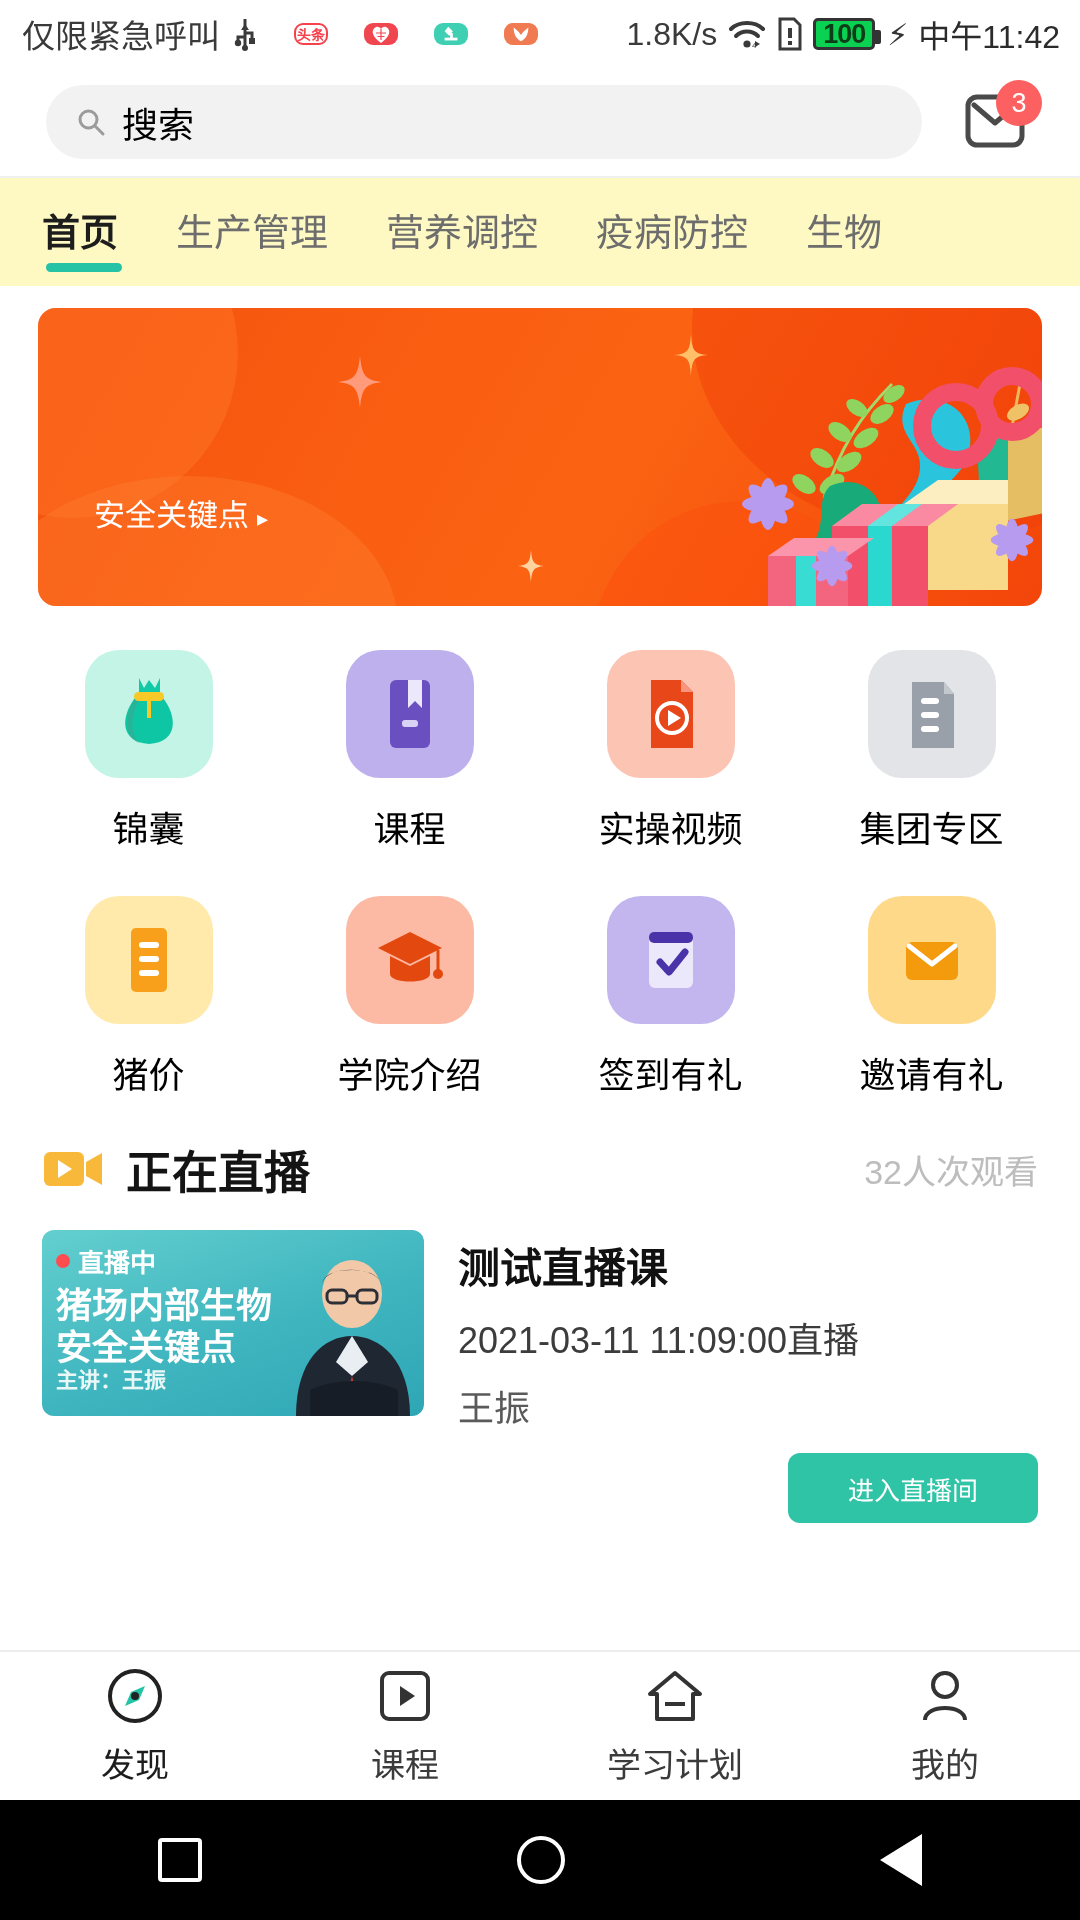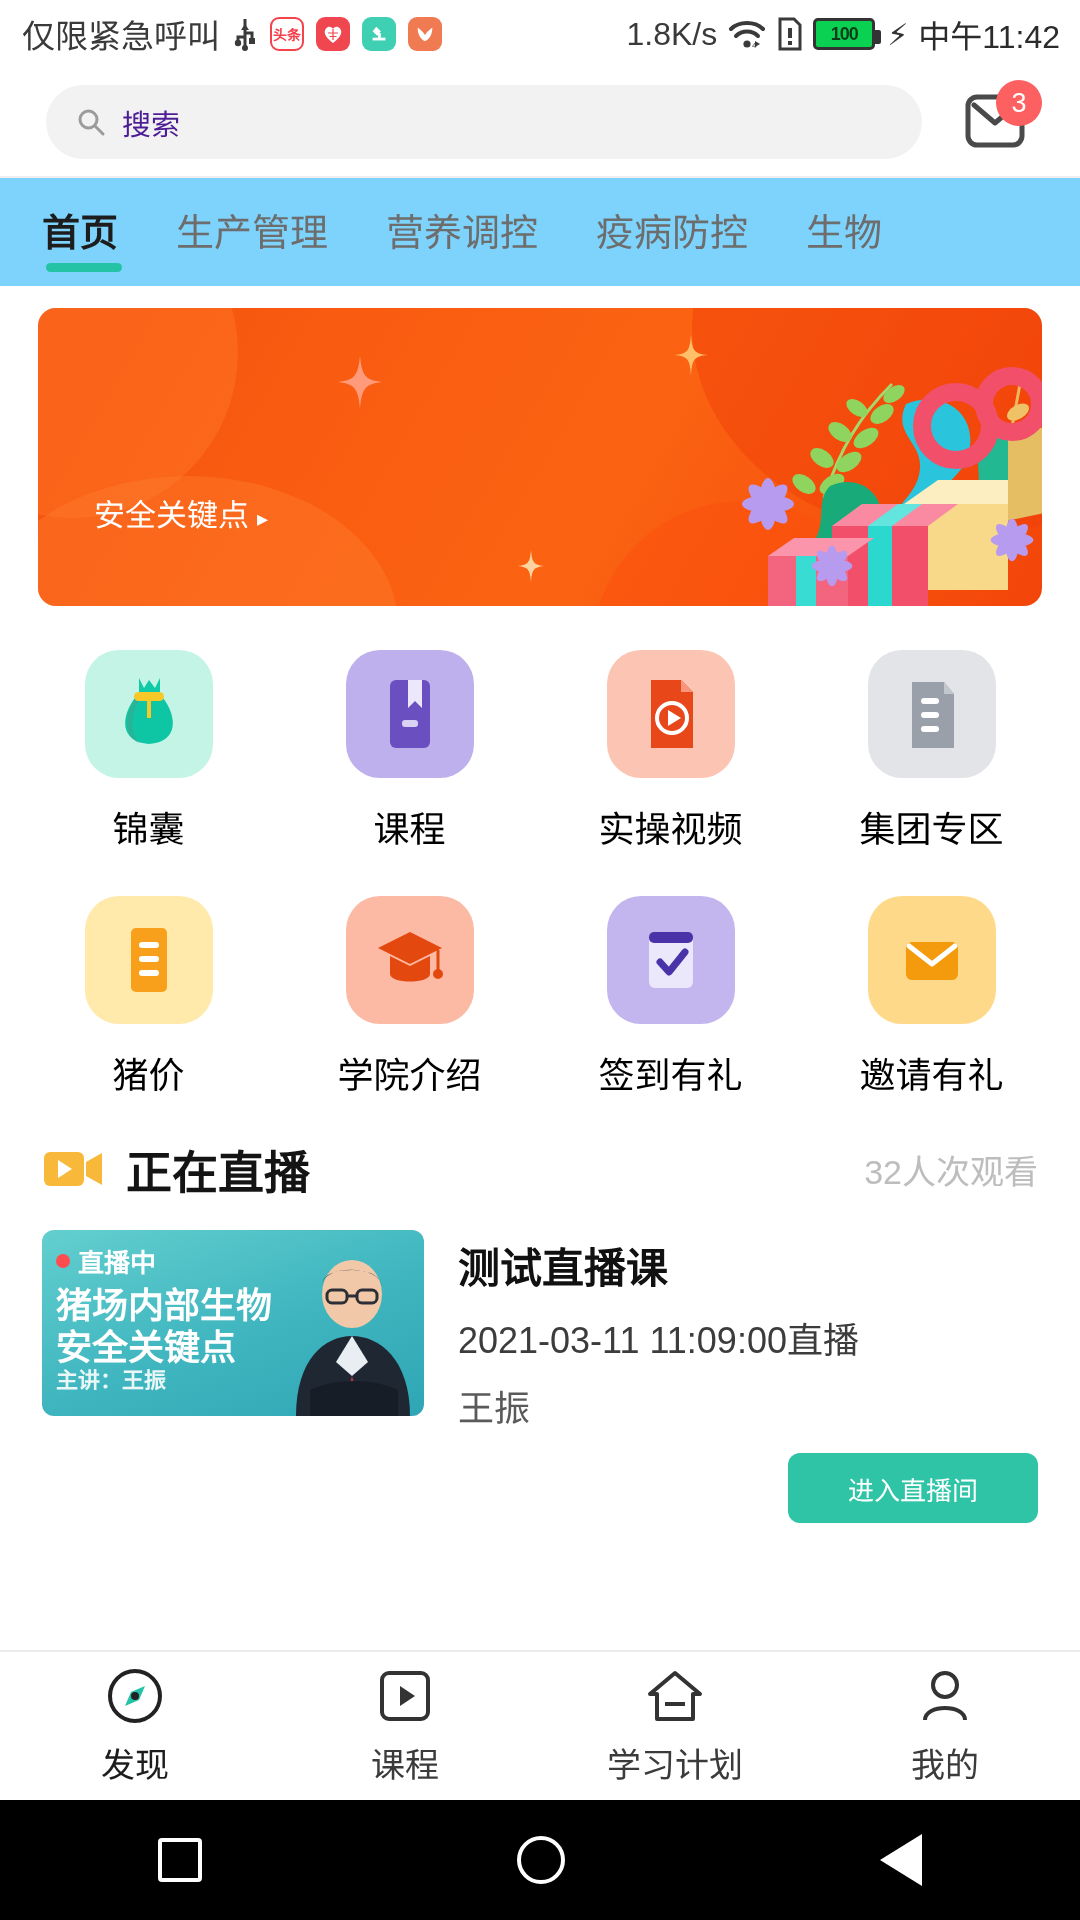--- a/index.html
+++ b/index.html
@@ -13,67 +13,67 @@
   .statusbar{
     height:68px; width:100%;
     display:flex; align-items:center;
     padding:0 22px; background:#ffffff;
     position:relative;
   }
   .sb-left{ display:flex; align-items:center; gap:12px; }
   .sb-carrier{ font-size:33px; color:#3a3a3a; letter-spacing:0px; }
   .sb-usb{ width:26px; height:34px; position:relative; display:inline-block; }
   .sb-usb svg{ display:block; }
-  .sb-appicon{ width:34px; height:34px; border-radius:9px; display:flex; align-items:center;
-               justify-content:center; font-size:15px; color:#fff; font-weight:bold; overflow:hidden;}
+  .sb-appicon{ width:34px; height:22px; border-radius:9px; display:flex; align-items:center;
+               justify-content:center; font-size:15px; color:#fff; font-weight:bold; overflow:hidden;margin-left:24px;}
   .sb-right{
     position:absolute; right:20px; top:50%; transform:translateY(-50%);
     display:flex; align-items:center; gap:10px;
   }
   .sb-speed{ font-size:32px; color:#3a3a3a; }
   .sb-wifi{ width:40px; height:34px; }
   .sb-sim{ width:26px; height:34px; }
   .battery{
     width:62px; height:32px; border:3px solid #333; border-radius:5px;
     display:flex; align-items:center; justify-content:center; position:relative;
     background:#0ad152;
   }
   .battery:after{
     content:""; position:absolute; right:-9px; top:9px; width:6px; height:14px;
     background:#333; border-radius:0 2px 2px 0;
   }
-  .battery span{ font-size:18px; color:#0b3d18; font-weight:bold; letter-spacing:-1px;}
+  .battery span{ font-size:27px; color:#0b3d18; font-weight:bold; letter-spacing:-1px;}
   .sb-bolt{ font-size:30px; color:#333; margin-left:2px; }
   .sb-time{ font-size:32px; color:#2b2b2b; }
 
   
   .searchrow{
     height:108px; display:flex; align-items:center;
     padding:0 42px 0 46px; background:#fff; gap:30px;
   }
   .searchbox{
     flex:1; height:74px; background:#f2f2f2; border-radius:40px;
     display:flex; align-items:center; padding:0 30px; gap:16px;
   }
   .searchbox .mag{ width:30px; height:30px; flex:0 0 auto; }
-  .search-ph{ font-size:29px; color:#4c1d95; }
+  .search-ph{ font-size:36px; color:#000000; }
   .mailwrap{ position:relative; width:86px; height:80px; flex:0 0 auto;
              display:flex; align-items:center; justify-content:center;}
   .badge{
     position:absolute; top:-2px; right:-4px;
     min-width:46px; height:46px; border-radius:23px; background:#fc6060;
     color:#fff; font-size:27px; display:flex; align-items:center; justify-content:center;
     border:0;
   }
   .divider{ height:2px; background:#efefef; width:100%; }
 
   
   .tabs{
     height:108px; display:flex; align-items:center; padding-left:42px;
-    background:#7dd3fc; gap:58px; position:relative; overflow:hidden;
+    background:#fef9c3; gap:58px; position:relative; overflow:hidden;
   }
   .tab{ font-size:38px; color:#6d6d6d; white-space:nowrap; position:relative; padding-bottom:6px;}
   .tab.active{ color:#1d1d1d; font-weight:bold; }
   .tab-underline{
     position:absolute; left:46px; bottom:14px; width:76px; height:9px;
     background:#25c3a6; border-radius:5px;
   }
 
   
   .bannerwrap{ padding:22px 38px 0 38px; }

